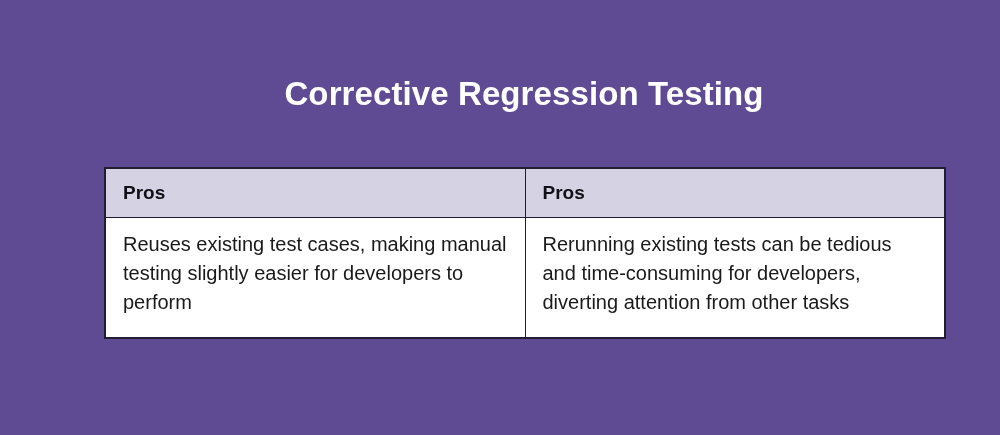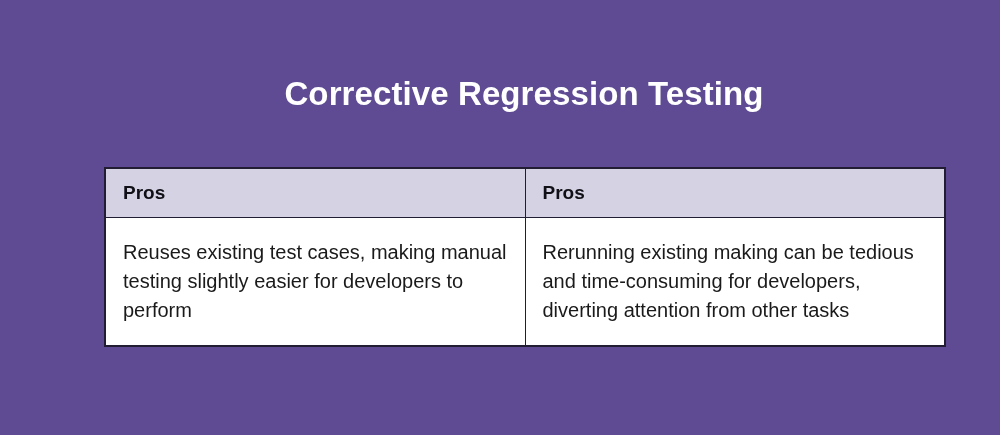--- a/index.html
+++ b/index.html
@@ -58,21 +58,21 @@
     border: 1px solid #231d33;
     line-height: 22px;
   }
   table.procons td {
     background: #ffffff;
     color: #1a1a1a;
     font-size: 20px;
     font-weight: normal;
     text-align: left;
     vertical-align: top;
-    padding: 20px 18px 20px 17px;
+    padding: 12px 18px 20px 17px;
     border: 1px solid #231d33;
     line-height: 29px;
   }
   table.procons td .cell-text {
     display: block;
     max-width: 385px;
   }
 </style>
 </head>
 <body>
@@ -92,20 +92,20 @@
           <th>Pros</th>
           <th>Pros</th>
         </tr>
       </thead>
       <tbody>
         <tr>
           <td>
             <span class="cell-text">Reuses existing test cases, making manual testing slightly easier for developers to perform</span>
           </td>
           <td>
-            <span class="cell-text">Rerunning existing making can be tedious and time-consuming for developers, diverting attention from other tasks</span>
+            <span class="cell-text">Rerunning existing tests can be tedious and time-consuming for developers, diverting attention from other tasks</span>
           </td>
         </tr>
       </tbody>
     </table>
   </div>
 
 </div>
 
 </body></html>

